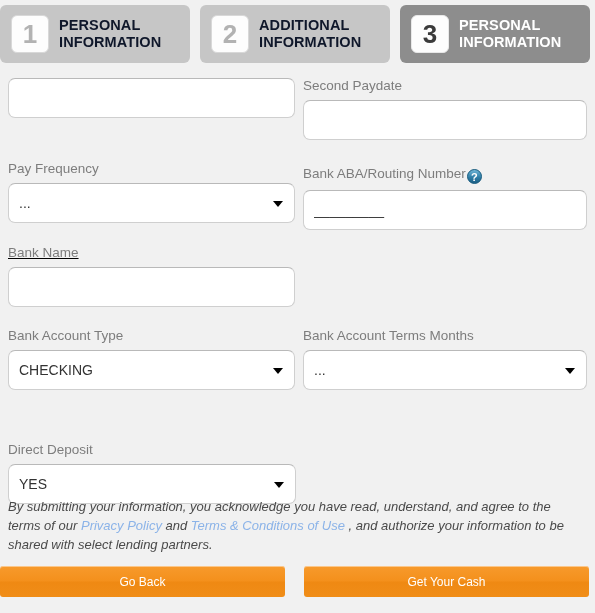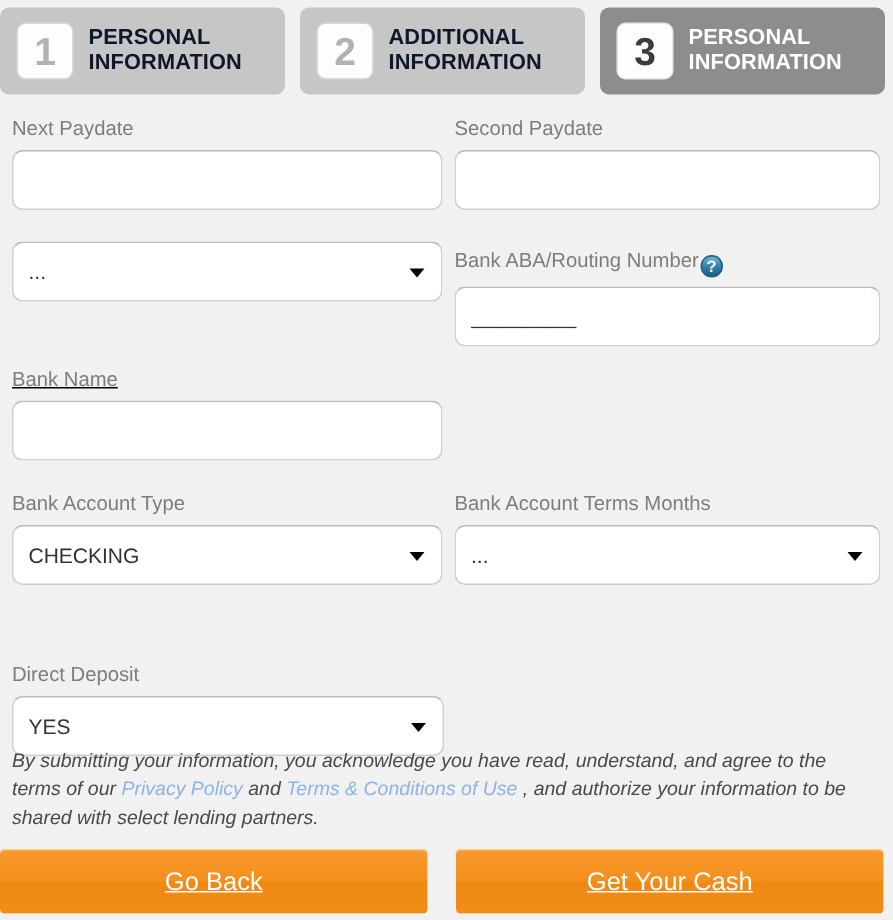--- a/index.html
+++ b/index.html
@@ -134,31 +134,30 @@
   }
   .disclaimer a {
     color: #8bb3e8;
     text-decoration: none;
   }
 
   
   .btn {
     position: absolute;
     top: 566px;
-    height: 43px;
+    height: 31px;
     border: none;
     border-radius: 3px;
     background: #f59120;
     background-image: linear-gradient(180deg,#f79a2c 0%, #f4901c 48%, #ef8913 52%, #f08d18 100%);
     box-shadow: inset 0 1px 0 rgba(255,255,255,.45);
     color: #ffffff;
     font-family: "Liberation Sans", sans-serif;
-    font-size: 17px;
+    font-size: 12px;
     cursor: pointer;
-    text-decoration: underline;
   }
   .btn.back { left: 0; width: 285px; }
   .btn.submit { left: 304px; width: 285px; }
 </style>
 </head>
 <body>
 
 <div id="page">
 
   <div class="steps">
@@ -183,30 +182,30 @@
       <div class="step-num">3</div>
       <div class="step-label">
         <span>PERSONAL</span>
         <span>INFORMATION</span>
       </div>
     </div>
 
   </div>
 
   <div class="field" style="left:8px; top:78px; width:287px;">
-    <label class="field-label">Next Paydate</label>
     <input class="ctrl" type="text" value="" style="">
   </div>
 
   <div class="field" style="left:303px; top:78px; width:284px;">
     <label class="field-label">Second Paydate</label>
     <input class="ctrl" type="text" value="" style="">
   </div>
 
   <div class="field" style="left:8px; top:161px; width:287px;">
+    <label class="field-label">Pay Frequency</label>
     <div class="select-wrap">
       <select class="ctrl">
         <option>...</option>
       </select>
       <span class="caret"></span>
     </div>
   </div>
 
   <div class="field" style="left:303px; top:166px; width:284px;">
     <label class="field-label"><span>Bank ABA/Routing Number</span><span class="help-icon">?</span></label>

